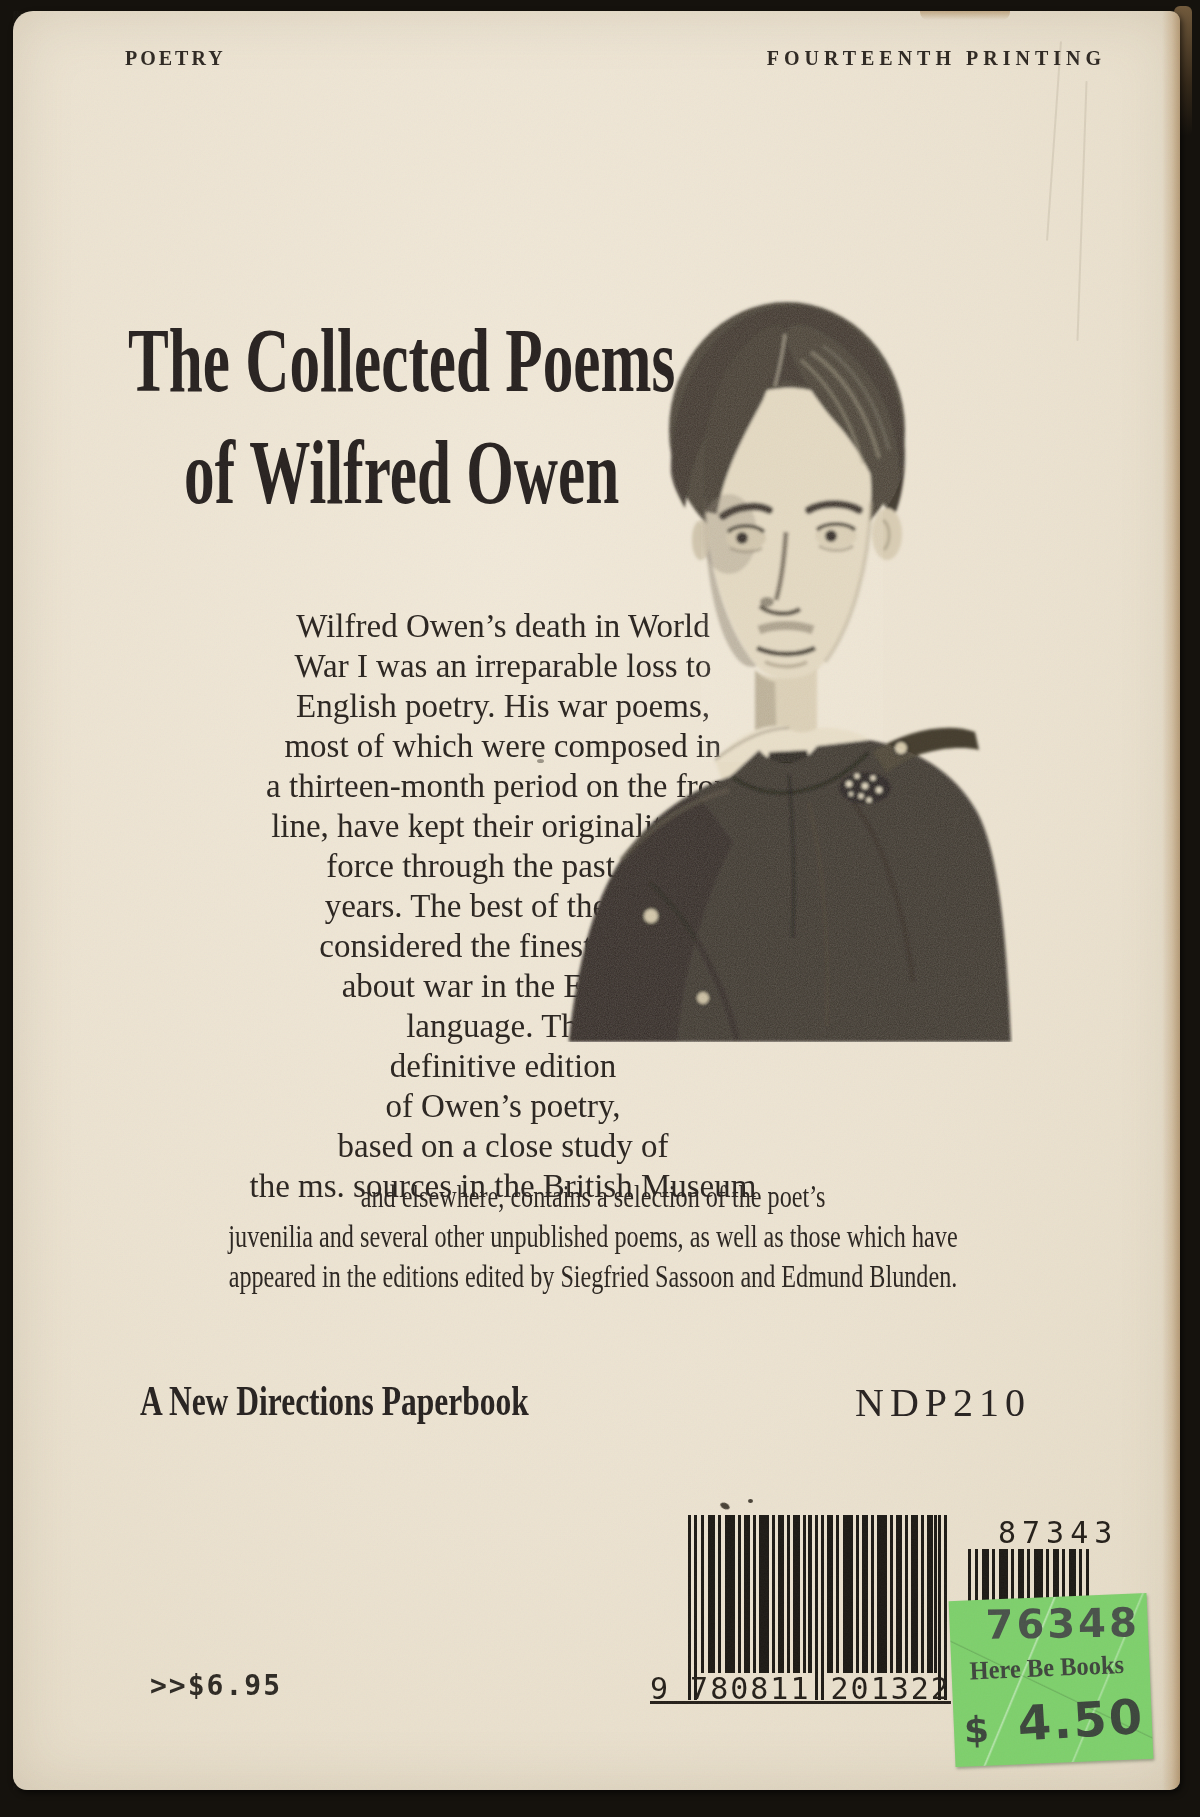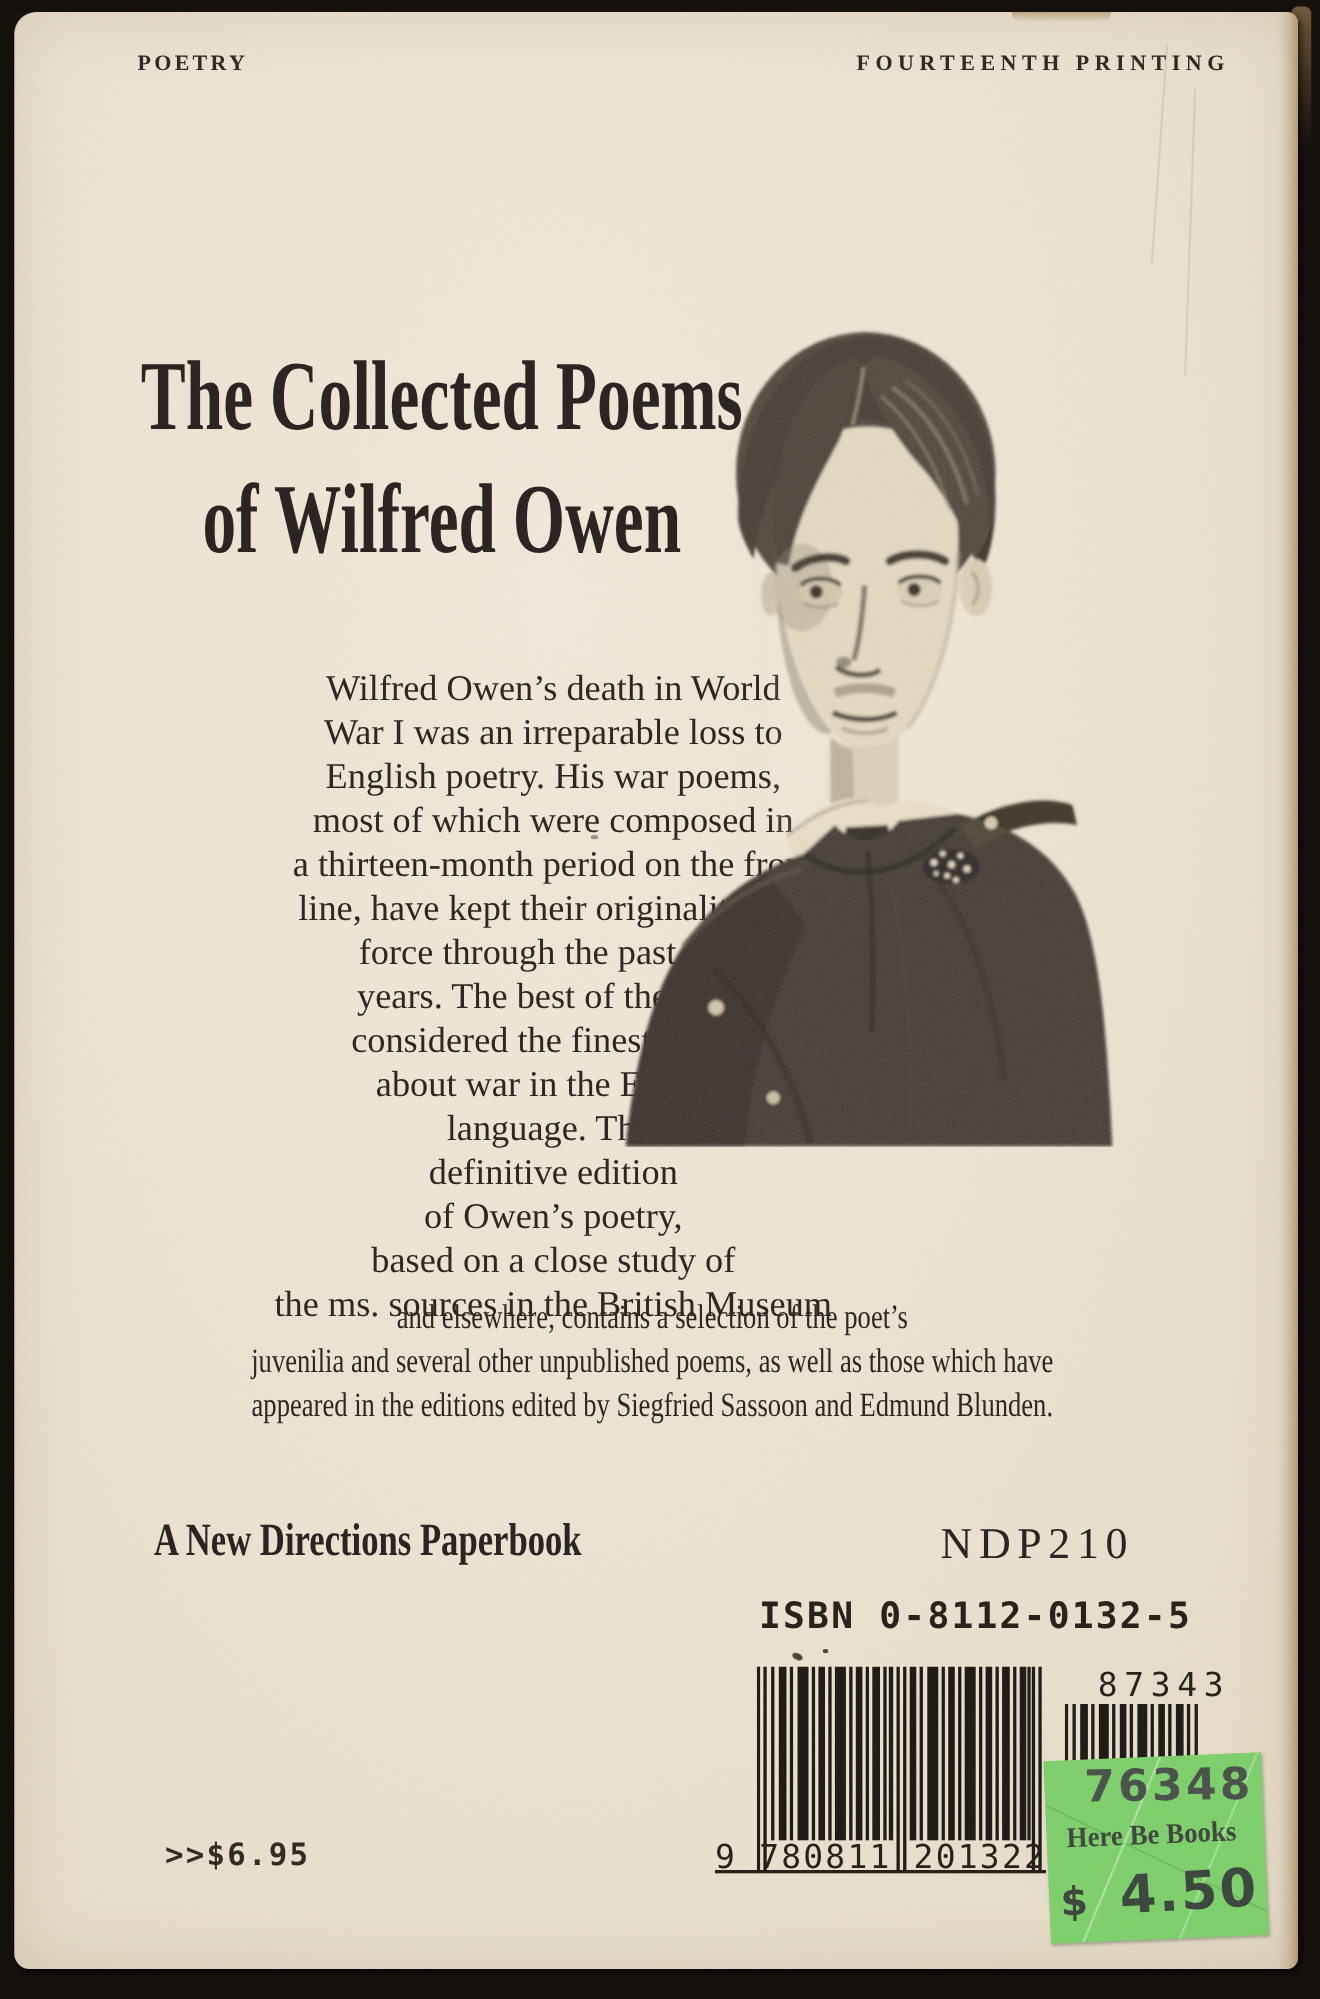--- a/index.html
+++ b/index.html
@@ -37,21 +37,21 @@
   }
   .streak { position:absolute; width:2px; background:rgba(110,100,80,.14); border-radius:2px; }
   .streak.s1 { left:1040px; top:30px; height:200px; transform:rotate(4deg); }
   .streak.s2 { left:1068px; top:70px; height:260px; transform:rotate(2deg); }
   .speck { position:absolute; background:rgba(45,38,28,.85); border-radius:50%; }
   .speck.k1 { left:707px; top:1492px; width:10px; height:6px; transform:rotate(25deg); filter:blur(.5px); }
   .speck.k2 { left:735px; top:1488px; width:5px; height:4px; }
   .speck.k3 { left:524px; top:748px; width:7px; height:4px; opacity:.5; }
   .top-label { position:absolute; font-weight:bold; font-size:20px; color:#2e2822; }
   .genre    { left:112px; top:36px;  letter-spacing:3px; }
-  .printing { right:62px; top:36px;  letter-spacing:5px; }
+  .printing { right:74px; top:36px;  letter-spacing:5px; }
 
   .title {
     position:absolute; left:115px; top:294px;
     font-size:90px; line-height:112px; font-weight:bold;
     white-space:pre-line; color:#282220;
     transform:scaleX(.68); transform-origin:0 0;
   }
   .blurb1 {
     position:absolute; left:112px; top:595px; width:700px;
     font-size:33px; line-height:40px; white-space:pre-line; color:#2b2520;margin-left:28px;
@@ -244,21 +244,20 @@
 of Owen’s poetry,
 based on a close study of
 the ms. sources in the British Museum</div>
   <div class="blurb2">and elsewhere, contains a selection of the poet’s
 juvenilia and several other unpublished poems, as well as those which have
 appeared in the editions edited by Siegfried Sassoon and Edmund Blunden.</div>
 
   <div class="publisher">A New Directions Paperbook</div>
   <div class="catalog">NDP210</div>
 
-  <div class="isbn">ISBN 0-8112-0132-5</div>
 
   <svg class="ean-svg" viewBox="0 0 262 185" xmlns="http://www.w3.org/2000/svg">
     <g fill="#1d1a15">
       <rect x="0" y="0" width="3" height="185"></rect>
         <rect x="6" y="0" width="3" height="185"></rect>
       <rect x="13" y="0" width="3" height="158"></rect>
         <rect x="20" y="0" width="7" height="158"></rect>
       <rect x="30" y="0" width="3" height="158"></rect>
         <rect x="37" y="0" width="10" height="158"></rect>
       <rect x="50" y="0" width="3" height="158"></rect>

